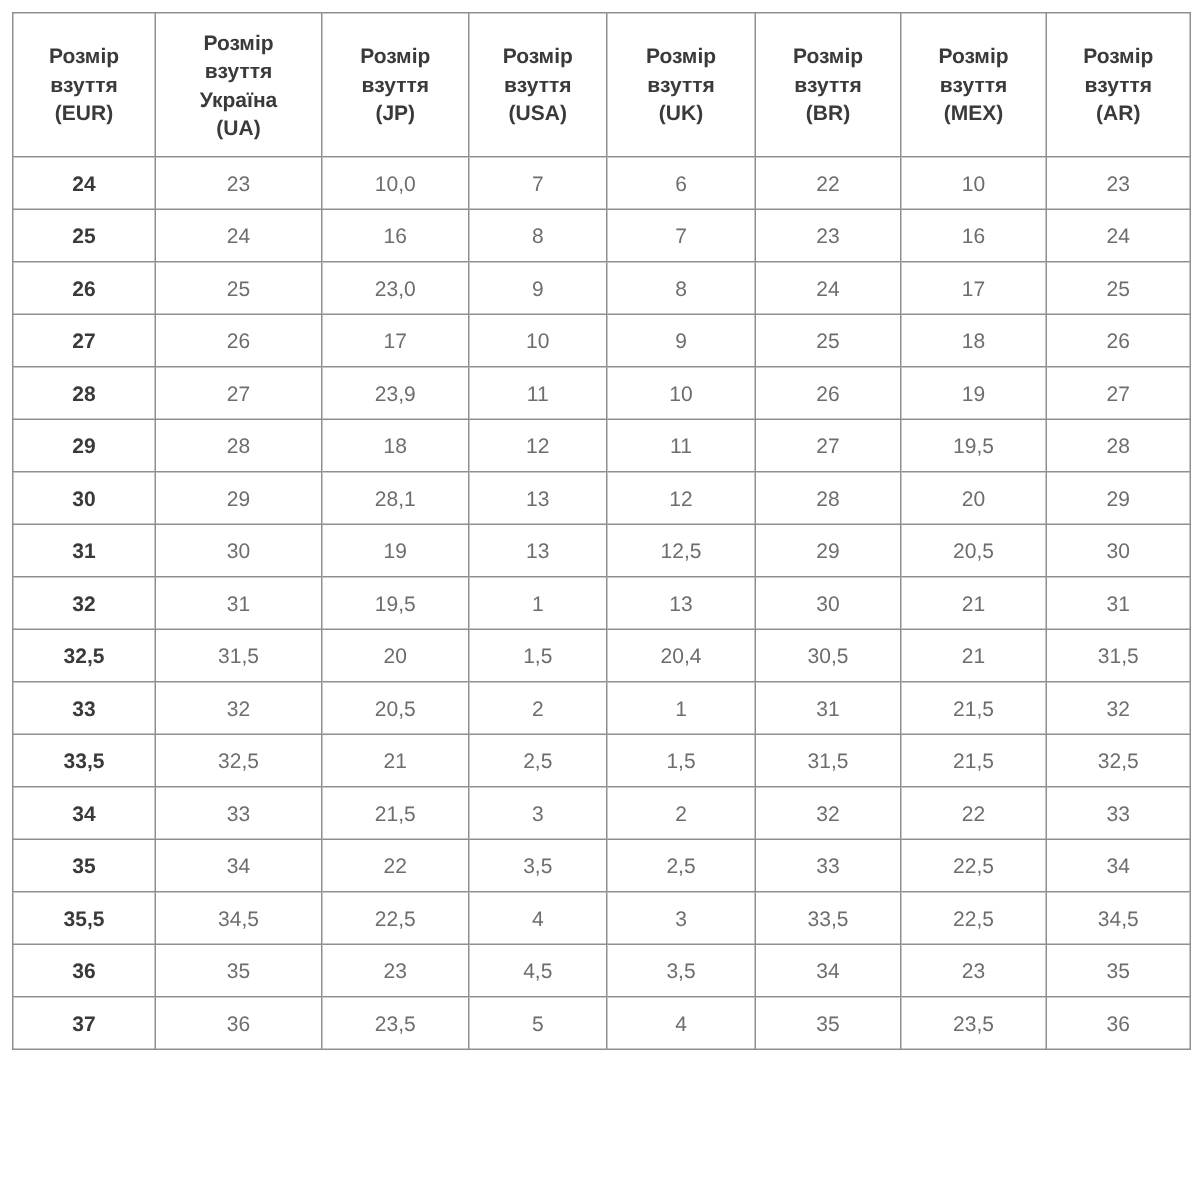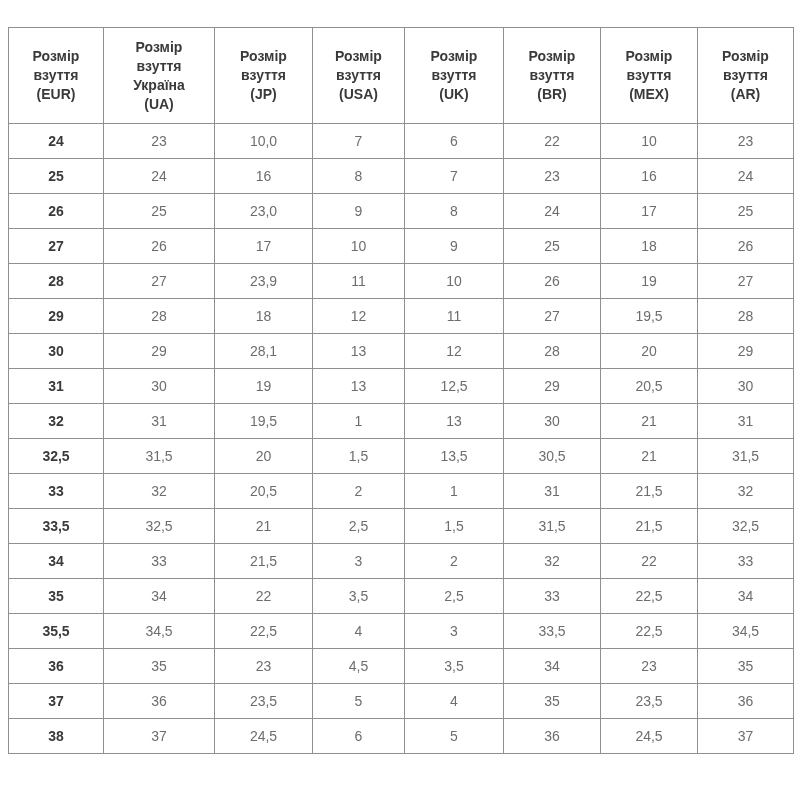--- a/index.html
+++ b/index.html
@@ -12,21 +12,21 @@
     font-family: "Liberation Sans", sans-serif;
   }
   .page {
     width: 800px;
     height: 800px;
     background: #ffffff;
   }
   table.size-chart {
     border-collapse: collapse;
     table-layout: fixed;
-    margin: 27px 0 0 8px;
+    margin: 8px 0 0 8px;
   }
   table.size-chart th,
   table.size-chart td {
     border: 1px solid #8f8f8f;
     text-align: center;
     vertical-align: middle;
     padding: 0 2px;
     background: #ffffff;
   }
   table.size-chart th {
@@ -189,21 +189,21 @@
           <td>13</td>
           <td>30</td>
           <td>21</td>
           <td>31</td>
         </tr>
         <tr>
           <td class="col-eur">32,5</td>
           <td>31,5</td>
           <td>20</td>
           <td>1,5</td>
-          <td>13,5</td>
+          <td>20,4</td>
           <td>30,5</td>
           <td>21</td>
           <td>31,5</td>
         </tr>
         <tr>
           <td class="col-eur">33</td>
           <td>32</td>
           <td>20,5</td>
           <td>2</td>
           <td>1</td>
@@ -264,25 +264,15 @@
         <tr>
           <td class="col-eur">37</td>
           <td>36</td>
           <td>23,5</td>
           <td>5</td>
           <td>4</td>
           <td>35</td>
           <td>23,5</td>
           <td>36</td>
         </tr>
-        <tr>
-          <td class="col-eur">38</td>
-          <td>37</td>
-          <td>24,5</td>
-          <td>6</td>
-          <td>5</td>
-          <td>36</td>
-          <td>24,5</td>
-          <td>37</td>
-        </tr>
       </tbody>
   </table>
 </div>
 
 </body></html>

